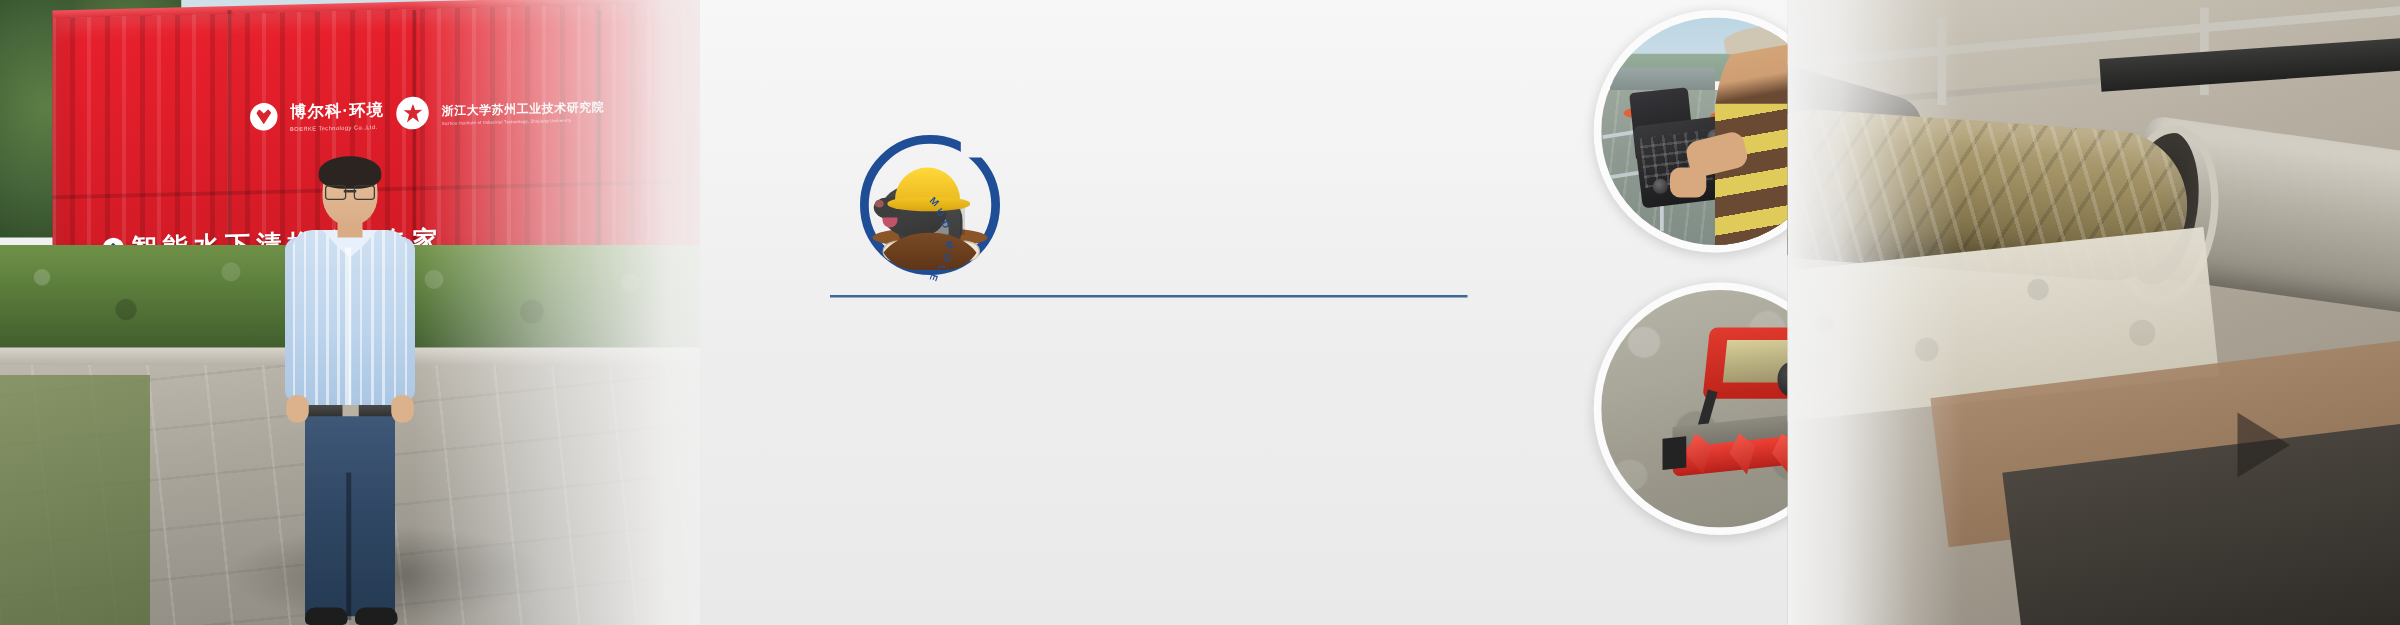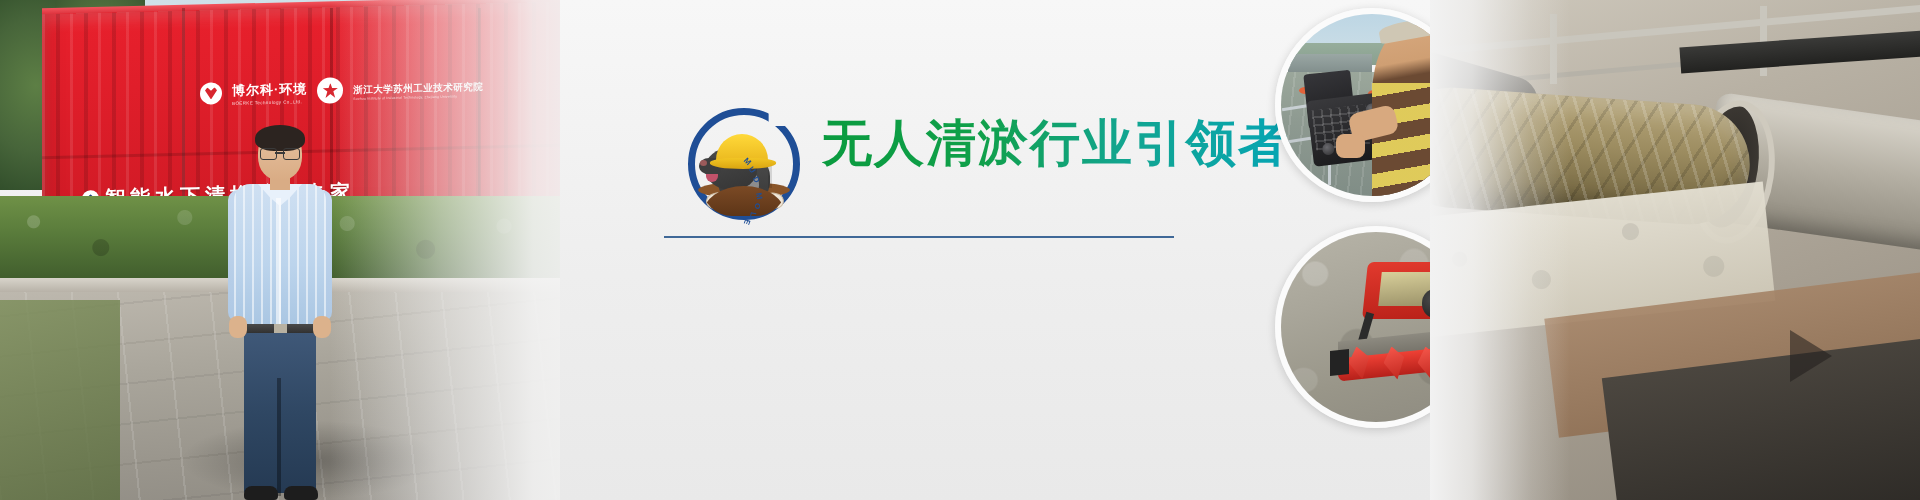--- a/index.html
+++ b/index.html
@@ -388,21 +388,20 @@
         <span style="left:12px; top:11px; transform:rotate(54deg);">U</span>
         <span style="left:17px; top:21px; transform:rotate(63deg);">D</span>
         <span style="left:20px; top:33px; transform:rotate(72deg);">&nbsp;</span>
         <span style="left:21px; top:38px; transform:rotate(80deg);">M</span>
         <span style="left:20px; top:49px; transform:rotate(90deg);">O</span>
         <span style="left:16px; top:59px; transform:rotate(100deg);">L</span>
         <span style="left:10px; top:67px; transform:rotate(110deg);">E</span>
       </div>
     </div>
 
-    <div class="headline">无人清淤行业引领者</div>
     <div class="divider"></div>
   </div>
 
   <div class="circ circ-top">
     <div class="op-sky"></div>
     <div class="op-hills"></div>
     <div class="op-shed"></div>
     <div class="op-water"></div>
     <div class="op-water-r"></div>
     <div class="op-float" style="left:10%;top:40%;"></div>

